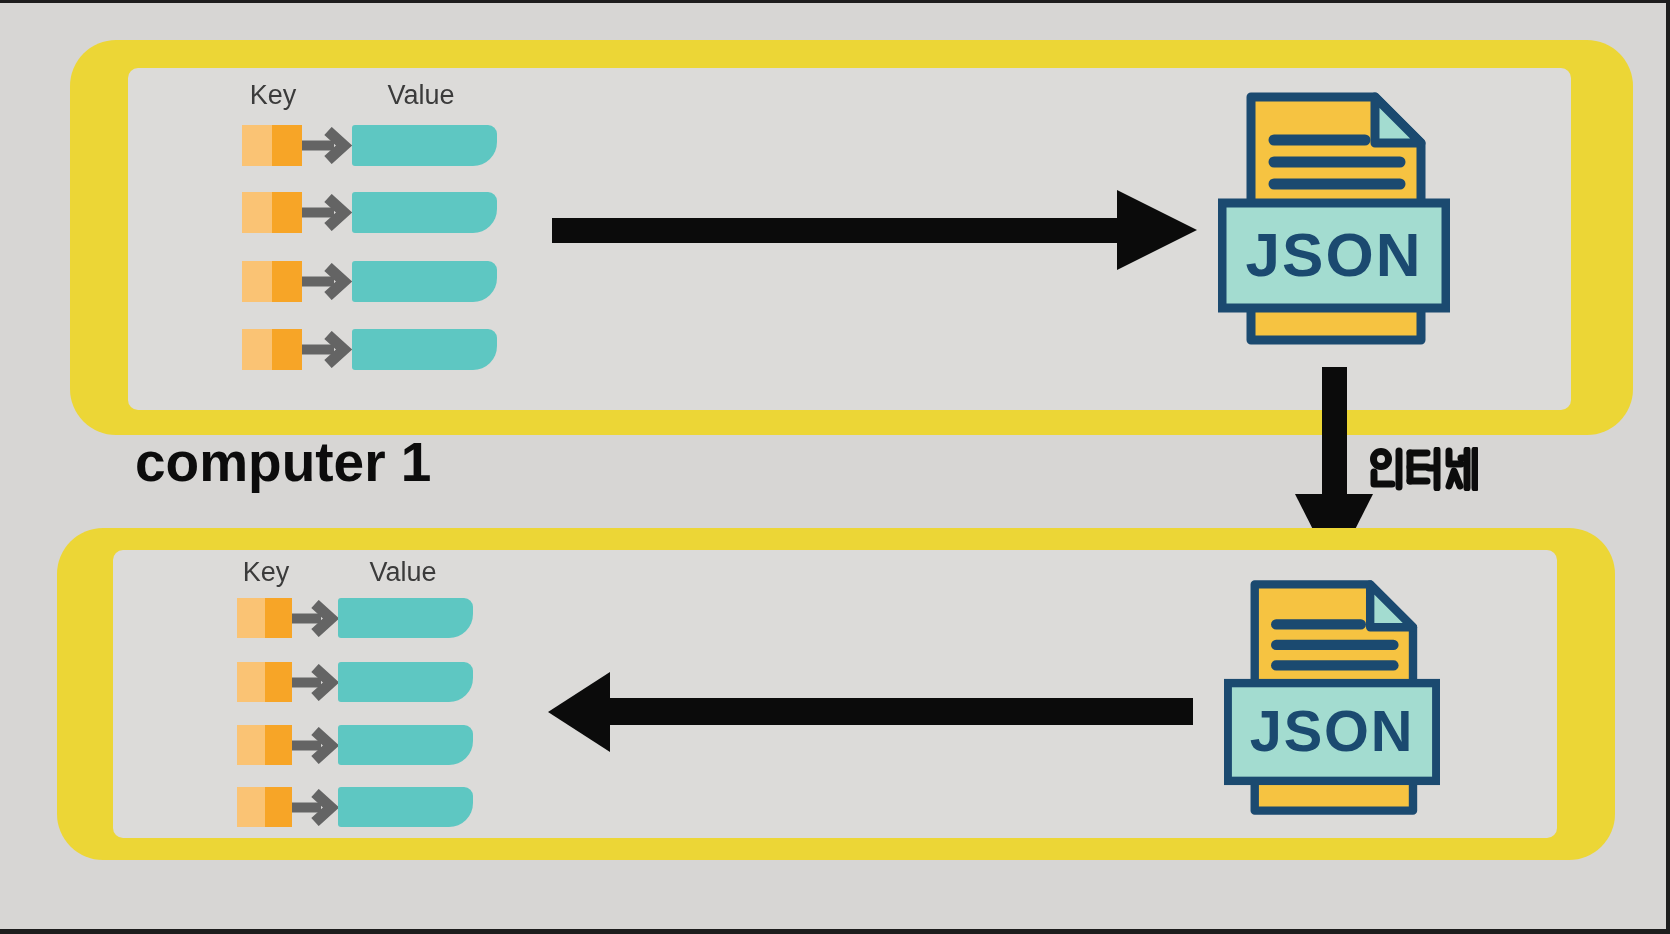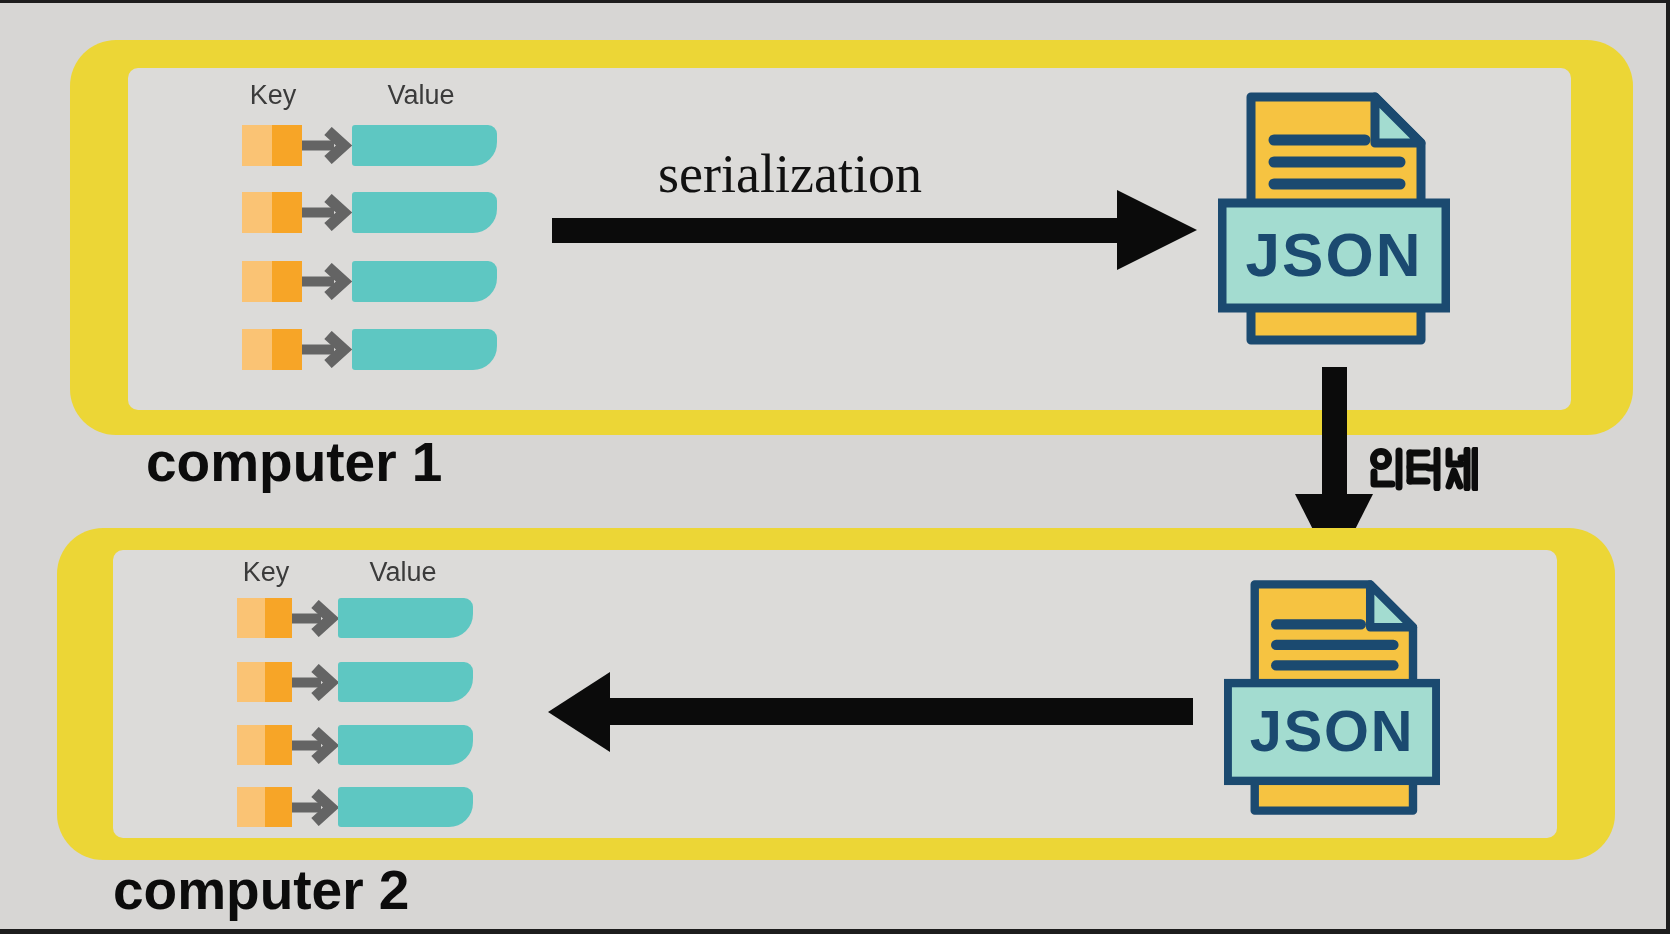--- a/index.html
+++ b/index.html
@@ -107,23 +107,22 @@
         <div class="kl"></div>
         <div class="kd"></div>
       </div>
     <svg class="rarrow" width="54" height="37" viewBox="0 0 54 37">
         <line x1="2" y1="18.5" x2="34" y2="18.5" stroke="#646464" stroke-width="10"></line>
         <polyline points="28,4 44,18.5 28,33" fill="none" stroke="#646464" stroke-width="11"></polyline>
       </svg>
     <div class="val"></div>
   </div>
 
-  <div class="computer-label" style="left:146px; top:430px;">computer 1</div>
-
-  <div class="serif-label" style="left:658px; top:143px;">serialization</div>
+  <div class="computer-label" style="left:135px; top:430px;">computer 1</div>
+
   <div class="shaft" style="left:552px; top:218px; width:570px; height:25px;"></div>
   <div class="head-right" style="left:1117px; top:190px;"></div>
 
   <svg class="json-icon" style="left:1218px; top:88px;" width="232" height="262" viewBox="0 0 232 262">
     <path d="M33 9 H157 L203 55 V252 H33 Z" fill="#f6c341" stroke="#1b4a70" stroke-width="9" stroke-linejoin="round"></path>
     <path d="M157 9 L157 55 L203 55 Z" fill="#a3dcd0" stroke="#1b4a70" stroke-width="9" stroke-linejoin="round"></path>
     <line x1="56" y1="52" x2="147" y2="52" stroke="#1b4a70" stroke-width="11" stroke-linecap="round"></line>
     <line x1="56" y1="74" x2="182" y2="74" stroke="#1b4a70" stroke-width="11" stroke-linecap="round"></line>
     <line x1="56" y1="96" x2="182" y2="96" stroke="#1b4a70" stroke-width="11" stroke-linecap="round"></line>
     <rect x="4" y="115" width="224" height="105" fill="#a3dcd0" stroke="#1b4a70" stroke-width="9"></rect>
@@ -198,21 +197,20 @@
         <div class="kl"></div>
         <div class="kd"></div>
       </div>
     <svg class="rarrow" width="50" height="37" viewBox="0 0 50 37">
         <line x1="2" y1="18.5" x2="31" y2="18.5" stroke="#646464" stroke-width="10"></line>
         <polyline points="25,4 41,18.5 25,33" fill="none" stroke="#646464" stroke-width="11"></polyline>
       </svg>
     <div class="val"></div>
   </div>
 
-  <div class="computer-label" style="left:113px; top:858px;">computer 2</div>
 
   <div class="shaft" style="left:606px; top:698px; width:587px; height:27px;"></div>
   <div class="head-left" style="left:548px; top:672px;"></div>
 
   <svg class="json-icon" style="left:1224px; top:576px;" width="216" height="244" viewBox="0 0 232 262">
     <path d="M33 9 H157 L203 55 V252 H33 Z" fill="#f6c341" stroke="#1b4a70" stroke-width="9" stroke-linejoin="round"></path>
     <path d="M157 9 L157 55 L203 55 Z" fill="#a3dcd0" stroke="#1b4a70" stroke-width="9" stroke-linejoin="round"></path>
     <line x1="56" y1="52" x2="147" y2="52" stroke="#1b4a70" stroke-width="11" stroke-linecap="round"></line>
     <line x1="56" y1="74" x2="182" y2="74" stroke="#1b4a70" stroke-width="11" stroke-linecap="round"></line>
     <line x1="56" y1="96" x2="182" y2="96" stroke="#1b4a70" stroke-width="11" stroke-linecap="round"></line>

